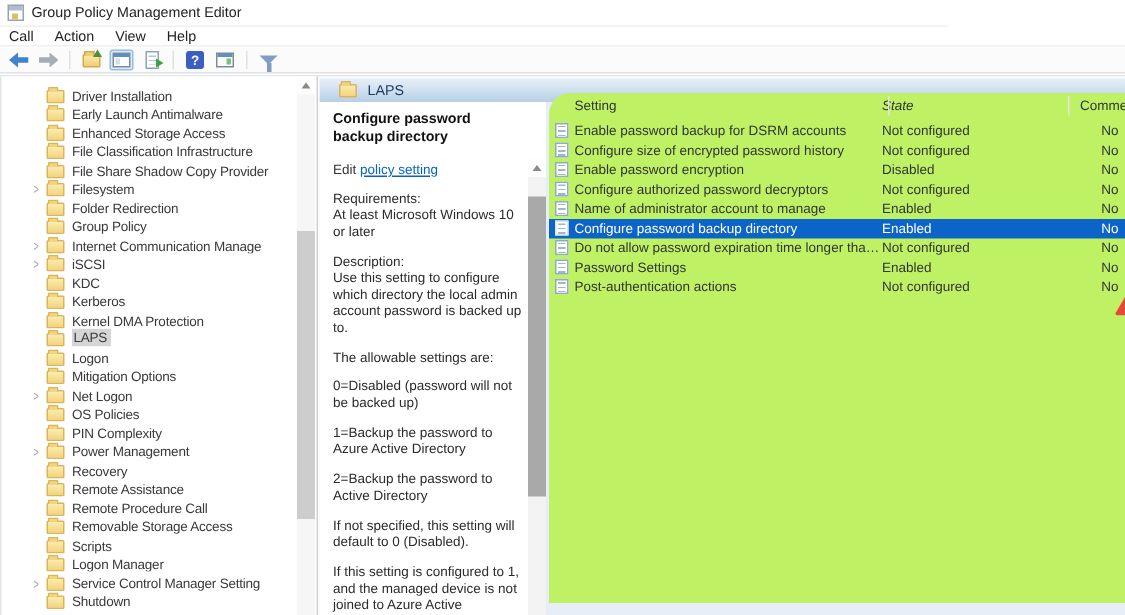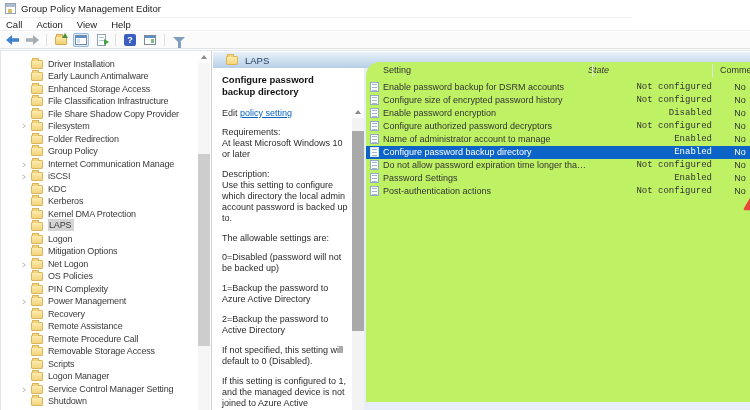--- a/index.html
+++ b/index.html
@@ -87,21 +87,21 @@
     border-top-left-radius:14px; overflow:hidden; }
   .col-head { position:absolute; top:3px; height:14px; color:#333; }
   .col-tick { position:absolute; top:2px; width:1px; height:13px; background:#e3e3e3; }
   .rows { position:absolute; left:0; top:19px; right:0; }
   .srow { position:relative; height:13px; line-height:13px; white-space:nowrap;padding-left:13px; }
   .srow .doc-icon { position:absolute; left:4px; top:1px; width:9px; height:10px; background:#fff;
     border:1px solid #92aac6; }
   .srow .doc-icon::before { content:""; position:absolute; left:1px; top:1px; width:5px; height:7px;
     background:repeating-linear-gradient(#9fb6cf 0 1px, #fff 1px 3px); }
   .srow .sname { position:absolute; left:17px; width:205px; overflow:hidden; text-overflow:ellipsis; }
-  .srow .sstate { position:absolute; left:222px; width:124px; text-align:right;font-family:Liberation Mono, monospace; }
+  .srow .sstate { position:absolute; left:222px; width:124px; text-align:left; }
   .srow .scomment { position:absolute; left:346px; width:56px; text-align:center; }
   .srow.sel { background:#0d64c8; color:#fff; }
   .srow.sel .doc-icon { border-color:#d8e6f4; }
 
   .red-arrow { position:absolute; left:470px; top:80px; width:160px; height:95px; z-index:20; pointer-events:none; }
 </style>
 </head>
 <body>
 
 <div class="titlebar">

